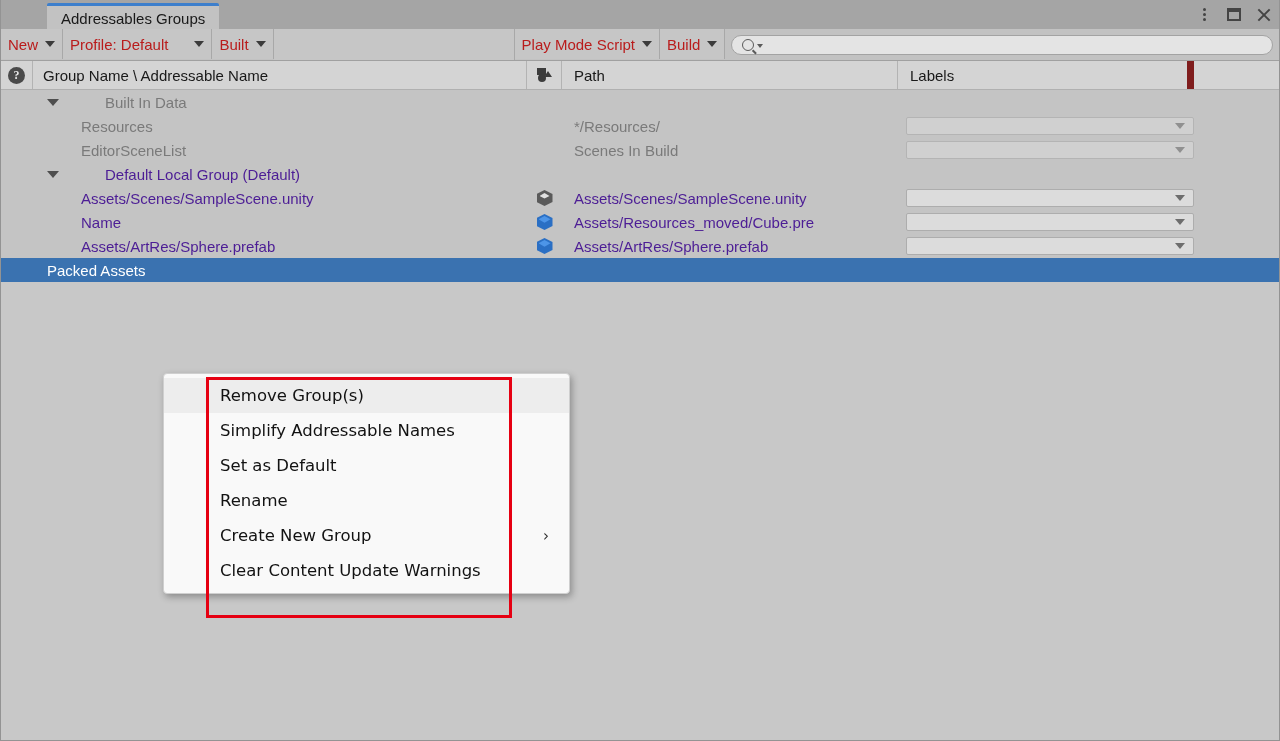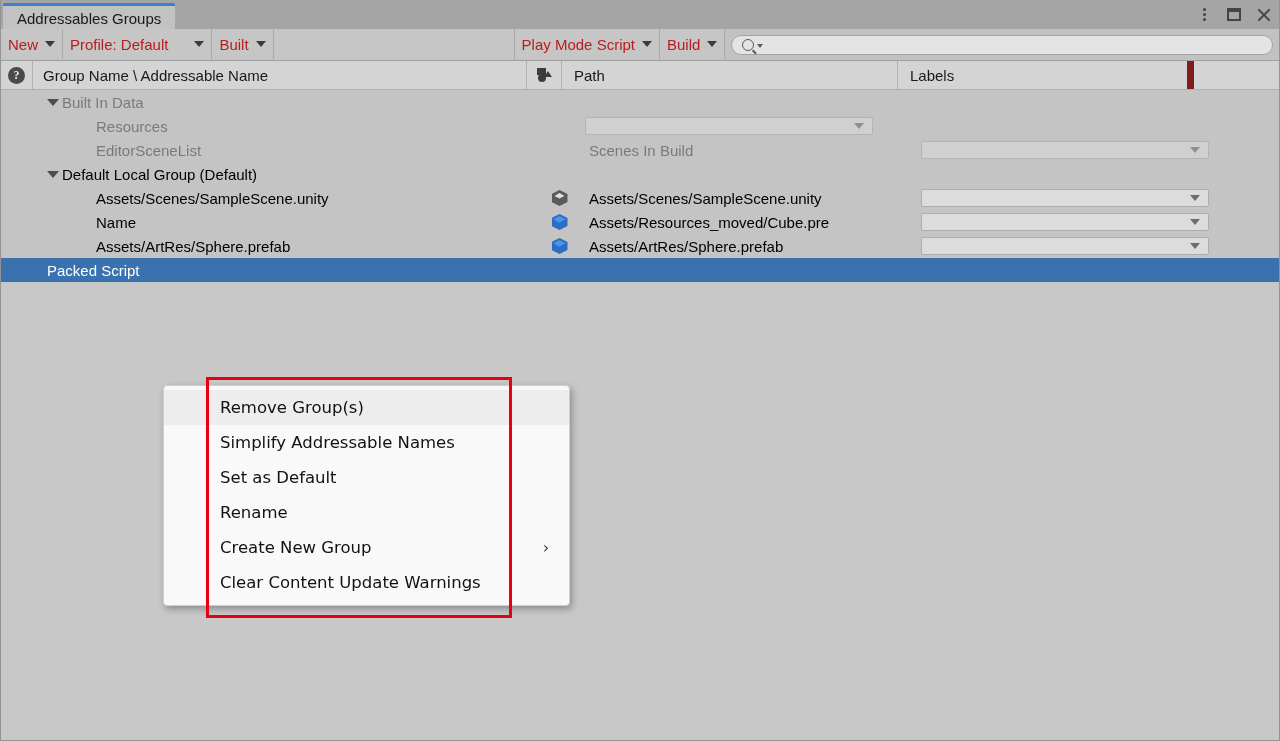--- a/index.html
+++ b/index.html
@@ -24,20 +24,21 @@
     border-top: none;
   }
 
   
   .tabstrip {
     position: relative;
     height: 29px;
     background: #a5a5a5;
     display: flex;
     align-items: flex-end;
+    padding-left: 44px;
   }
   .tab {
     position: relative;
     margin-left: 2px;
     height: 26px;
     padding: 0 14px 0 14px;
     background: #c2c2c2;
     color: #191919;
     font-size: 15px;
     line-height: 26px;
@@ -226,20 +227,21 @@
     box-sizing: border-box;
   }
   .row.alt { background: #c4c4c4; }
   .row.selected { background: #3a72b0; }
   .cell-name {
     width: 526px;
     display: flex;
     align-items: center;
     box-sizing: border-box;
     height: 100%;
+    gap: 43px;
   }
   .cell-icon {
     width: 35px;
     display: flex;
     align-items: center;
     justify-content: center;
     height: 100%;
   }
   .cell-path {
     width: 336px;
@@ -261,23 +263,23 @@
   }
   .tri {
     width: 0; height: 0;
     border-left: 6px solid transparent;
     border-right: 6px solid transparent;
     border-top: 7px solid #4e4e4e;
     margin-right: 3px;
     flex: 0 0 auto;
   }
   .txt-dim { color: #7a7a7a; }
-  .txt-dark { color: #000000; }
+  .txt-dark { color: #4c1d95; }
   .txt-white { color: #ffffff; }
-  .indent-1 { padding-left: 80px; margin-left: 15px; }
+  .indent-1 { padding-left: 80px; }
   .indent-0b { padding-left: 46px; }
 
   .labelcombo {
     width: 288px;
     height: 18px;
     background: #dcdcdc;
     border: 1px solid #adadad;
     border-radius: 2px;
     box-sizing: border-box;
     display: flex;
@@ -324,21 +326,20 @@
     left: 162px;
     top: 283px;
     width: 407px;
     background: #f9f9f9;
     border: 1px solid #cfcfcf;
     border-radius: 4px;
     box-shadow: 2px 3px 7px rgba(0,0,0,0.30);
     padding: 4px 0 5px 0;
     box-sizing: border-box;
     font-family: "DejaVu Sans", sans-serif;
-    margin-top: 12px;
   }
   .ctx-item {
     height: 35px;
     display: flex;
     align-items: center;
     padding-left: 56px;
     padding-right: 18px;
     font-size: 16.5px;
     color: #121212;
     box-sizing: border-box;
@@ -456,20 +457,23 @@
         <span class="txt-dim"></span>
       </div>
       <div class="cell-labels"></div>
     </div>
 
     <div class="row alt">
       <div class="cell-name indent-1">
         <span class="txt-dim">Resources</span>
       </div>
       <div class="cell-icon"></div>
+      <div class="cell-path">
+        <span class="txt-dim">*/Resources/</span>
+      </div>
       <div class="cell-labels">
         <div class="labelcombo dim">
           <span class="lc-caret"></span>
         </div>
       </div>
     </div>
 
     <div class="row alt">
       <div class="cell-name indent-1">
         <span class="txt-dim">EditorSceneList</span>
@@ -541,21 +545,21 @@
       </div>
       <div class="cell-labels">
         <div class="labelcombo">
           <span class="lc-caret"></span>
         </div>
       </div>
     </div>
 
     <div class="row selected" style="width:1278px">
       <div class="cell-name indent-0b">
-        <span class="txt-white">Packed Script</span>
+        <span class="txt-white">Packed Assets</span>
       </div>
     </div>
 
     <div class="ctxmenu">
       <div class="ctx-item hover">
         <span>Remove Group(s)</span>
       </div>
       <div class="ctx-item">
         <span>Simplify Addressable Names</span>
       </div>

